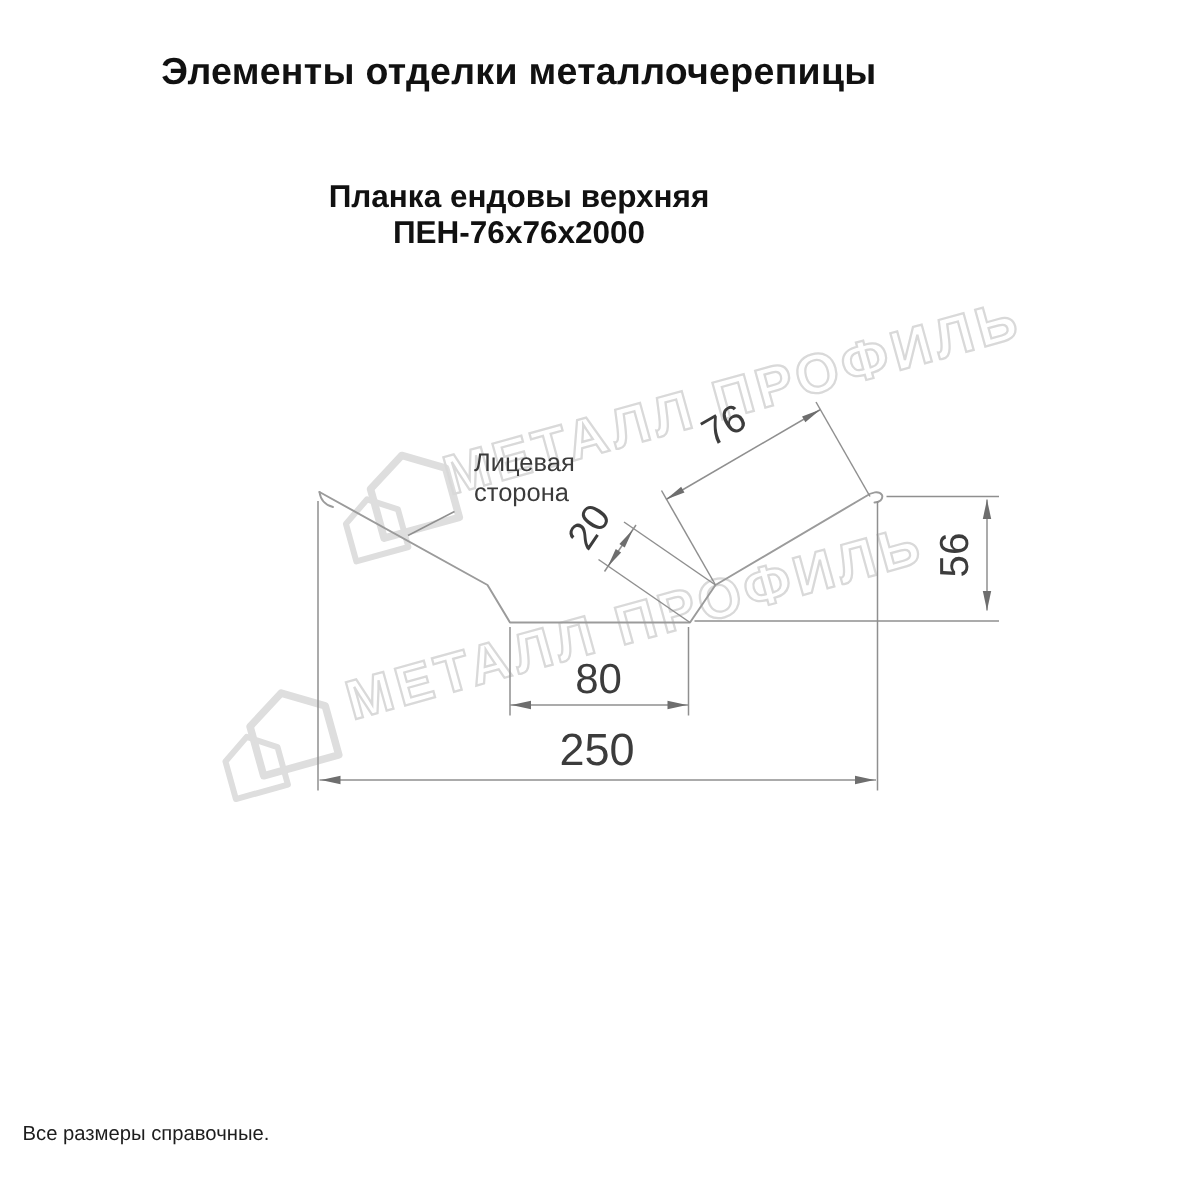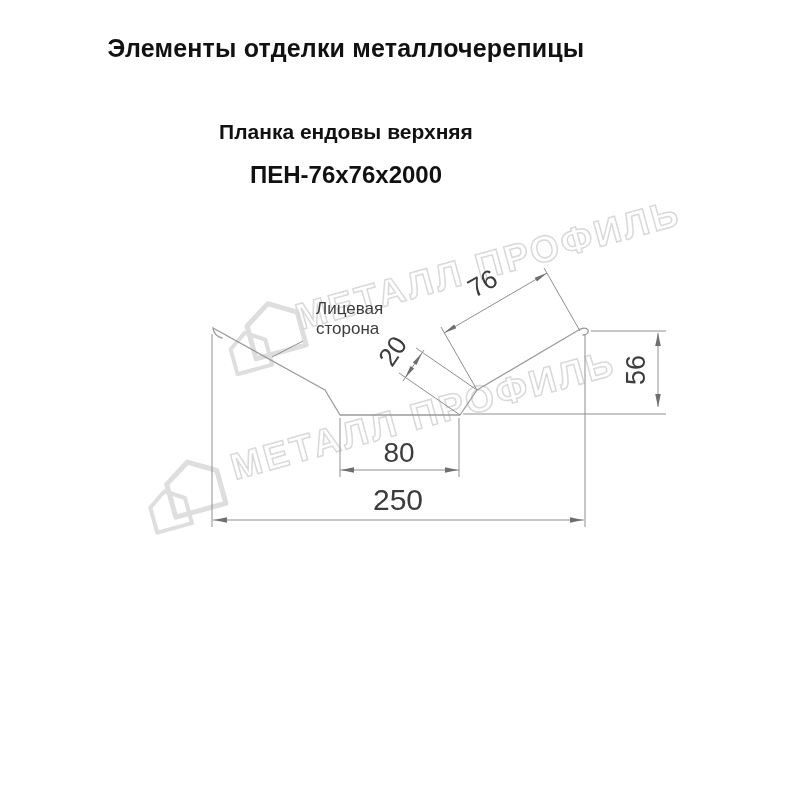--- a/index.html
+++ b/index.html
@@ -3,21 +3,21 @@
 <meta charset="utf-8">
 <style>
   html,body{margin:0;padding:0;}
   body{
     width:800px;height:800px;position:relative;background:#ffffff;
     font-family:"Liberation Sans", sans-serif;overflow:hidden;
   }
   .hdr{position:absolute;left:0;width:692px;text-align:center;color:#111;}
   #title{top:34px;font-size:25px;font-weight:bold;letter-spacing:0.2px;}
   #subtitle{top:103px;font-size:21px;font-weight:bold;margin-top:17px;}
-  #model{top:161px;font-size:24px;font-weight:bold;}
+  #model{top:144px;font-size:21px;font-weight:bold;}
   #drawing-svg{position:absolute;left:0;top:0;}
   .footer{
     position:absolute;left:15px;top:744px;font-size:13.5px;line-height:23px;color:#1d1d1d;
   }
   .prof{fill:none;stroke:#9b9b9b;stroke-width:1.3;stroke-linejoin:round;stroke-linecap:round;}
   .dim{fill:none;stroke:#8f8f8f;stroke-width:1;}
   .arw{fill:#6e6e6e;stroke:none;}
   .dimtxt{fill:#3c3c3c;font-family:"Liberation Sans", sans-serif;}
   .lbl{fill:#3b3b3b;font-size:17px;font-family:"Liberation Sans", sans-serif;}
   .wmtxt{
@@ -102,13 +102,14 @@
     <path class="dim" d="M 212,334 L 212,527"></path>
     <path class="dim" d="M 585,334 L 585,527"></path>
     <path class="dim" d="M 213,520 L 584,520"></path>
     <path class="arw" d="M 214,520 L 227,517.2 L 227,522.8 Z"></path>
     <path class="arw" d="M 583,520 L 570,517.2 L 570,522.8 Z"></path>
     <text class="dimtxt" font-size="30" text-anchor="middle" x="398" y="510">250</text>
   </g>
 </svg>
 
 <div class="footer">
+  <div>Все размеры справочные.</div>
 </div>
 
 </body></html>

